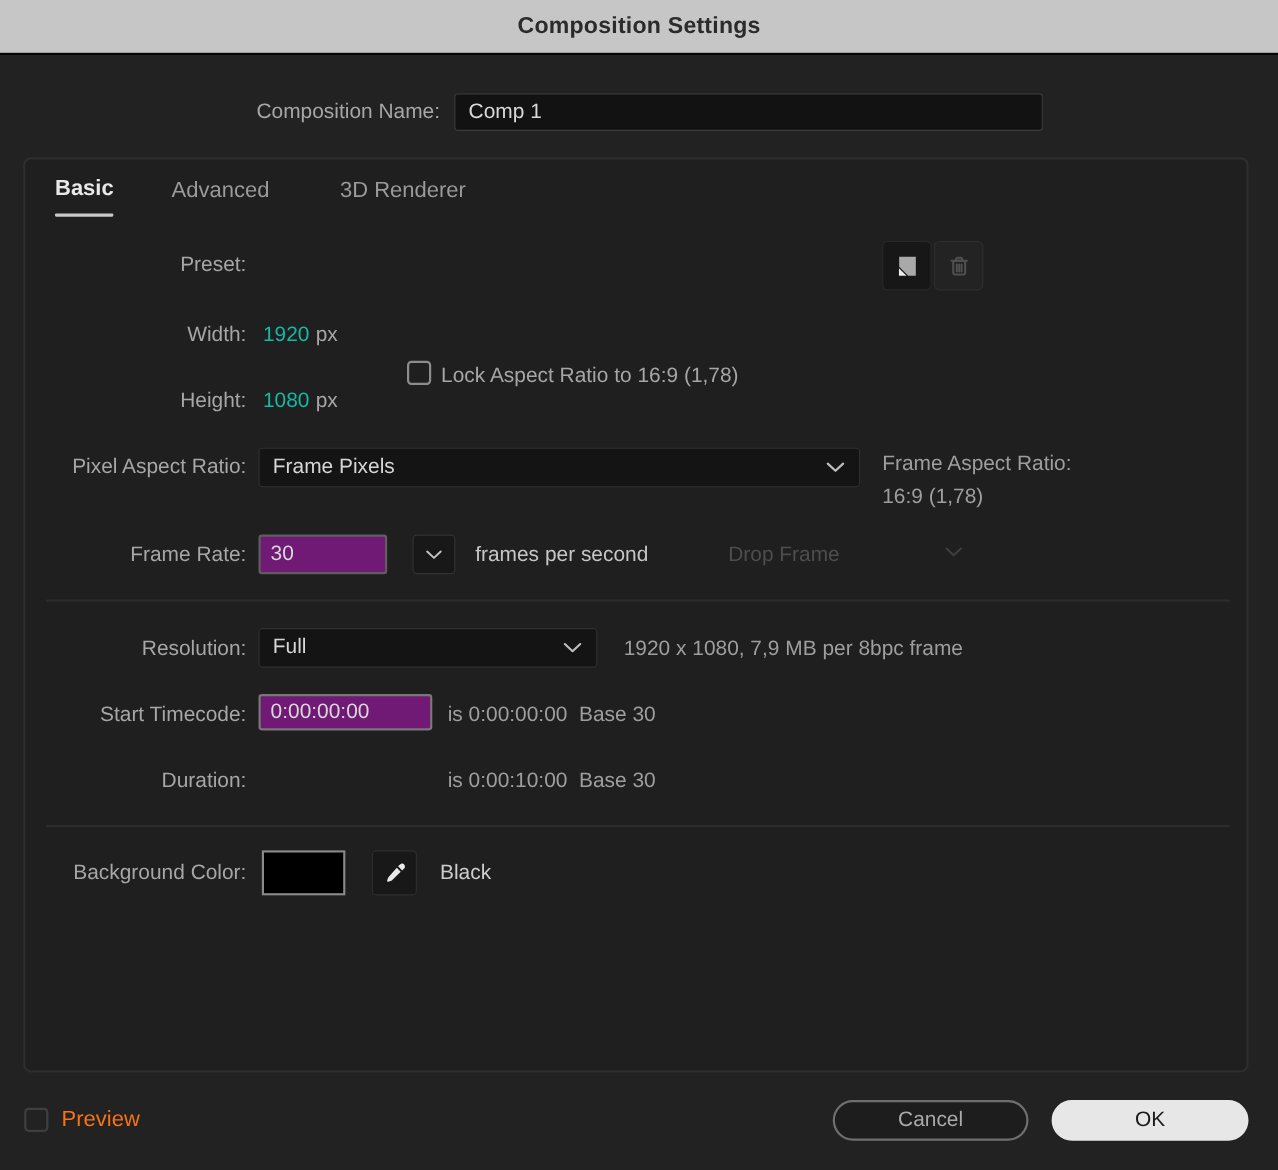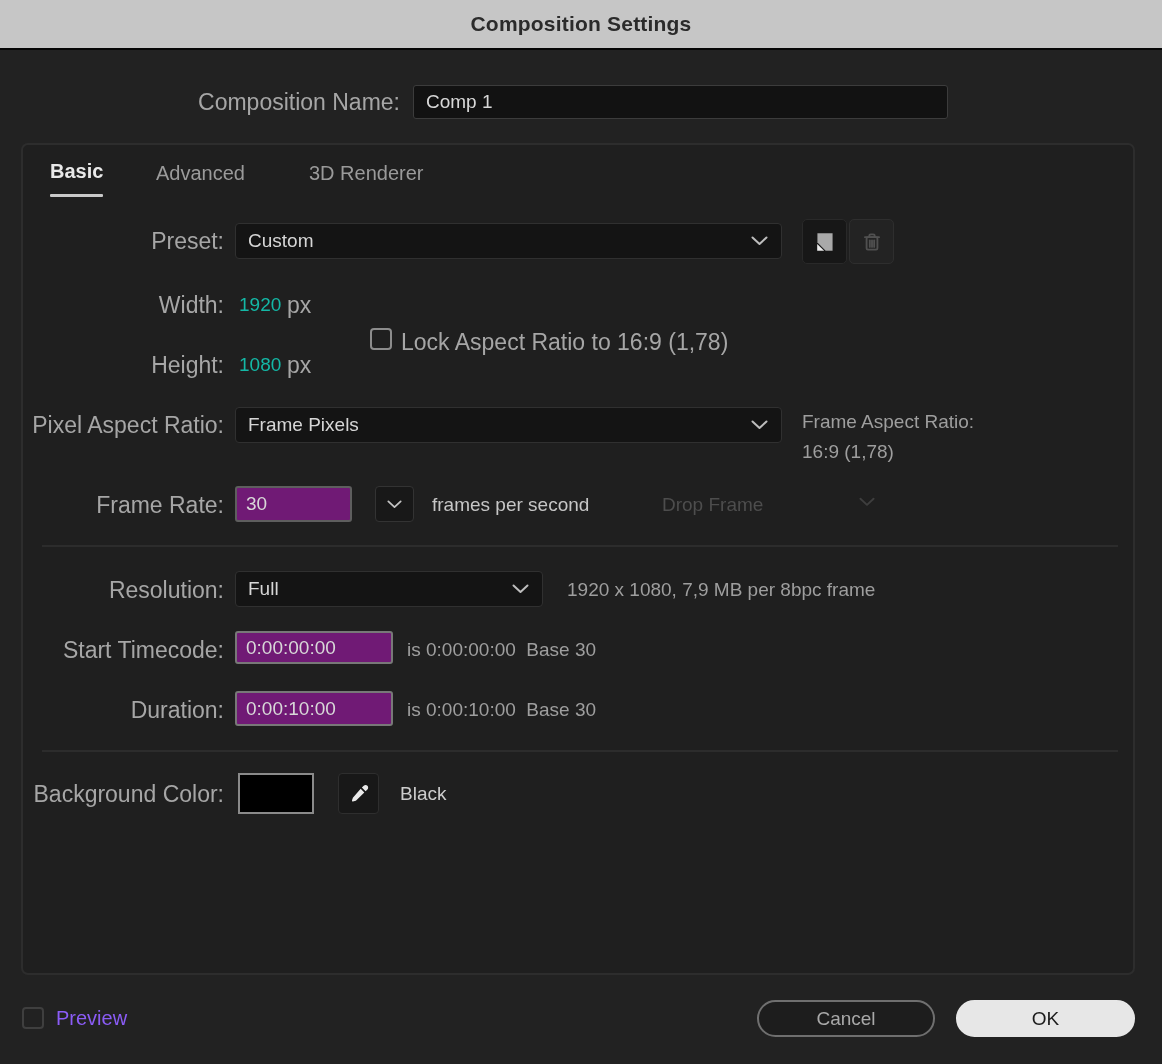--- a/index.html
+++ b/index.html
@@ -12,21 +12,21 @@
 
   
   .titlebar{
     left:0;top:0;width:1162px;height:50px;background:#c6c6c6;
     border-bottom:2px solid #060606;display:flex;align-items:center;justify-content:center;
     box-sizing:border-box;
   }
   .titlebar .title{font-size:21px;font-weight:bold;color:#2b2b2b;letter-spacing:.2px;}
 
   
-  .lbl{color:#a6a6a6;font-size:23px;line-height:22px;white-space:nowrap;}
+  .lbl{color:#a6a6a6;font-size:19px;line-height:22px;white-space:nowrap;}
   .r-lbl{width:201px;text-align:right;}
   .val{color:#d6d6d6;font-size:19px;line-height:22px;white-space:nowrap;}
   .info{color:#9e9e9e;font-size:19px;line-height:22px;white-space:pre;}
   .hot{color:#14b8a6;font-size:19px;line-height:22px;}
 
   
   .txt{
     background:#121212;border:1px solid #3c3c3c;border-radius:3px;color:#d8d8d8;
     font-size:19px;font-family:"Liberation Sans",sans-serif;padding:0 12px;box-sizing:border-box;outline:none;
   }
@@ -54,49 +54,41 @@
   .tab-underline{background:#c9c9c9;height:3px;border-radius:1px;}
   .divider{height:2px;background:#2c2c2c;}
 
   
   .btn{
     display:flex;align-items:center;justify-content:center;border-radius:19px;
     font-size:19px;box-sizing:border-box;cursor:default;white-space:nowrap;
   }
   .btn.cancel{background:#1d1d1d;border:2px solid #6f6f6f;color:#a9a9a9;}
   .btn.ok{background:#e7e7e7;border:2px solid #e7e7e7;color:#1c1c1c;}
-  .preview-lbl{color:#8b5cf6;font-size:20px;}
+  .preview-lbl{color:#f97316;font-size:20px;}
   .chk.dim{border-color:#3f3f3f;}
 </style>
 </head>
 <body>
 
 <div class="abs titlebar">
   <div class="title">Composition Settings</div>
 </div>
 
 <div class="abs lbl" style="left:120px;top:91px;width:280px;text-align:right;">Composition Name:</div>
 <input class="abs txt" style="left: 413px; top: 85px; width: 535px; height: 34px;" value="Comp 1">
 
 <div class="abs panel">
 
   <div class="abs tab active" style="left:27px;top:15px;font-weight:bold;">Basic</div>
   <div class="abs tab-underline" style="left:27px;top:49px;width:53px;"></div>
   <div class="abs tab" style="left:133px;top:17px;">Advanced</div>
   <div class="abs tab" style="left:286px;top:17px;">3D Renderer</div>
 
   <div class="abs lbl r-lbl" style="left:0;top:85px;">Preset:</div>
-  <div class="abs dd" style="left:212px;top:78px;width:547px;">
-    <span class="val">Custom</span>
-    <span class="chev">
-      <svg width="17" height="10" viewBox="0 0 17 10">
-          <polyline points="1.5,1.5 8.5,8 15.5,1.5" fill="none" stroke="#bdbdbd" stroke-width="2" stroke-linecap="round" stroke-linejoin="round"></polyline>
-        </svg>
-    </span>
-  </div>
   <div class="abs iconbtn" style="left:779px;top:74px;width:45px;height:45px;background:#171717;border:1px solid #292929;">
     <span style="display:flex;">
       <svg width="26" height="26" viewBox="0 0 24 24">
         <path d="M5 4 H19 V20 H12.6 L5 12.4 Z" fill="#a9a9a9"></path>
         <path d="M4.8 13.8 L11.2 20 H4.8 Z" fill="#ededed"></path>
       </svg>
     </span>
   </div>
   <div class="abs iconbtn" style="left:826px;top:74px;width:45px;height:45px;background:#232323;border:1px solid #2e2e2e;">
     <span style="display:flex;">
@@ -162,21 +154,20 @@
         </svg>
     </span>
   </div>
   <div class="abs info" style="left:544px;top:434px;">1920 x 1080, 7,9 MB per 8bpc frame</div>
 
   <div class="abs lbl r-lbl" style="left:0;top:494px;">Start Timecode:</div>
   <input class="abs field" style="left: 212px; top: 486px; width: 158px; height: 33px;" value="0:00:00:00">
   <div class="abs info" style="left:384px;top:494px;">is 0:00:00:00  Base 30</div>
 
   <div class="abs lbl r-lbl" style="left:0;top:554px;">Duration:</div>
-  <input class="abs field" style="left: 212px; top: 546px; width: 158px; height: 35px;" value="0:00:10:00">
   <div class="abs info" style="left:384px;top:554px;">is 0:00:10:00  Base 30</div>
 
   <div class="abs divider" style="left:19px;top:605px;width:1076px;"></div>
 
   <div class="abs lbl r-lbl" style="left:0;top:638px;">Background Color:</div>
   <div class="abs" style="left:215px;top:628px;width:76px;height:41px;background:#000000;border:2px solid #8a8a8a;box-sizing:border-box;"></div>
   <div class="abs iconbtn" style="left:315px;top:628px;width:41px;height:41px;background:#181818;border:1px solid #2e2e2e;border-radius:4px;">
     <span style="display:flex;">
       <svg width="24" height="24" viewBox="0 0 24 24" fill="#eaeaea">
         <path d="M14.9 5.6 l1.8-1.8 c1-1 2.8-1 3.7 0 1 1 1 2.8 0 3.7 l-1.8 1.8 z"></path>

